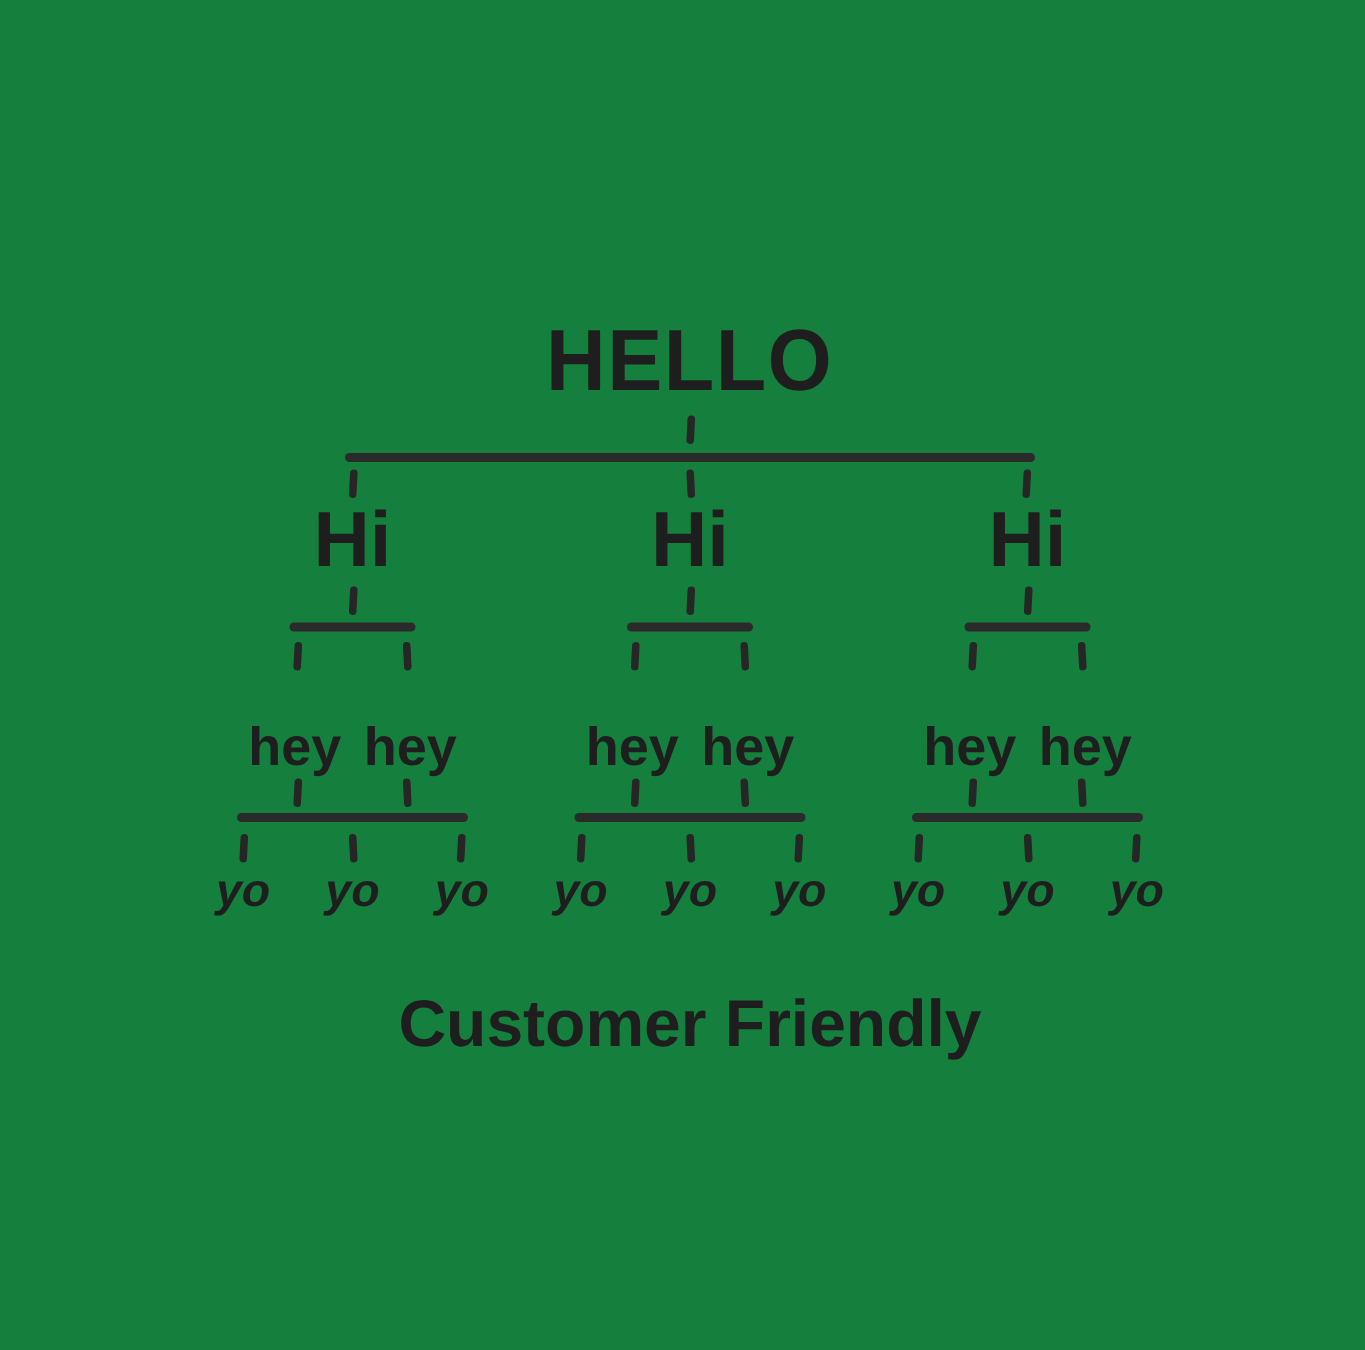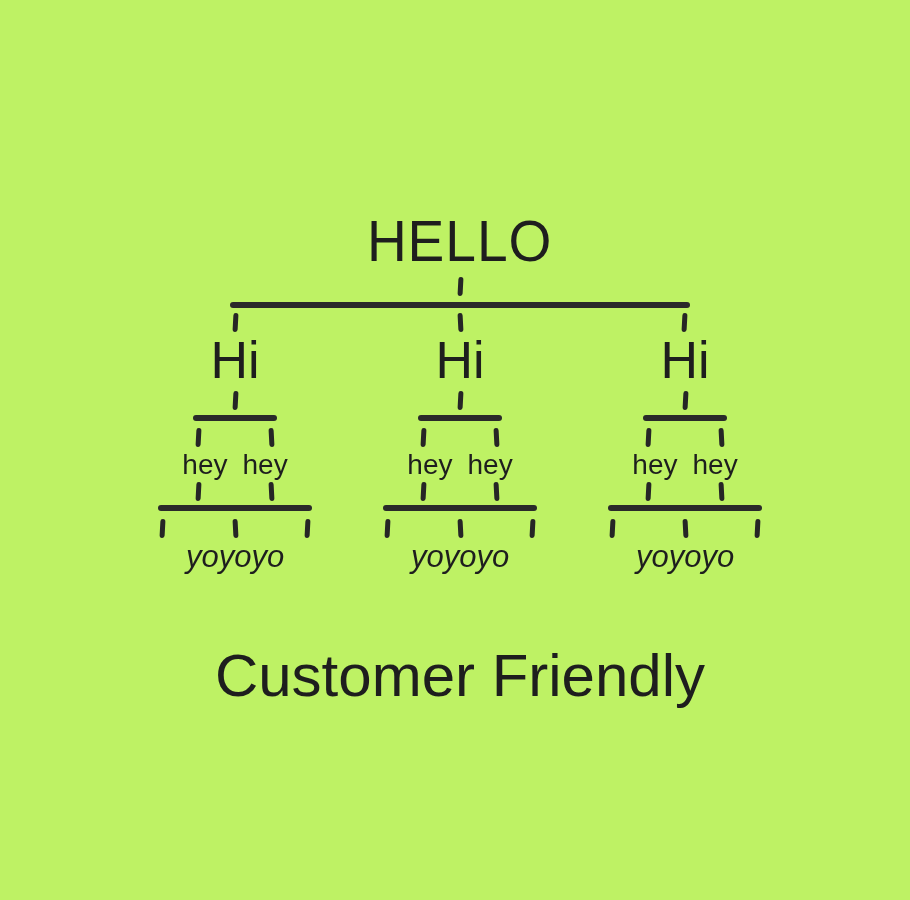--- a/index.html
+++ b/index.html
@@ -6,21 +6,22 @@
   body {
     width: 910px; height: 900px;
     background: #ffffff;
     font-family: "Liberation Sans", "DejaVu Sans", sans-serif;
     color: #1e1e1e;
     overflow: hidden;
   }
   .canvas {
     position: relative;
     width: 910px; height: 900px;
-    background: #bef264;
+    background: #15803d;
+    font-weight: bold;
   }
   .tree {
     position: absolute;
     top: 212px; left: 10px; right: 0;
     display: flex;
     flex-direction: column;
     align-items: center;
   }
   .root-label {
     font-size: 58px;
@@ -68,43 +69,44 @@
   }
   .stub-branch { margin-top: 5px; }
   .bar-mid { width: 84px; margin-top: 5px; }
   .stubs-mid { width: 84px; padding: 0 3px; margin-top: 7px; }
   .hey-row {
     display: flex;
     gap: 15px;
     margin-top: 4px;
   }
   .sub-label {
-    font-size: 28px;
-    line-height: 1;
-    color: #1e1e1e;
+    font-size: 36px;
+    line-height: 1;
+    color: #1e1e1e;
+    margin-top: 29px;
   }
   .stubs-mid2 { width: 84px; padding: 0 3px; margin-top: 3px; }
   .bar-low { width: 154px; margin-top: 4px; }
   .stubs-low { width: 154px; padding: 0 2px; margin-top: 8px; }
   .yo-row {
     width: 182px;
     display: flex;
-    justify-content: center;
+    justify-content: space-between;
     margin-top: 3px;
   }
   .leaf-label {
     font-size: 31px;
     line-height: 1;
     font-style: italic;
     color: #1e1e1e;
   }
   .caption {
-    font-size: 60px;
-    line-height: 1;
-    margin-top: 74px;
+    font-size: 44px;
+    line-height: 1;
+    margin-top: 52px;
     color: #1e1e1e;
   }
 </style>
 </head>
 <body>
 
 <div class="canvas">
   <div class="tree">
 
     <div class="root-label">HELLO</div>

